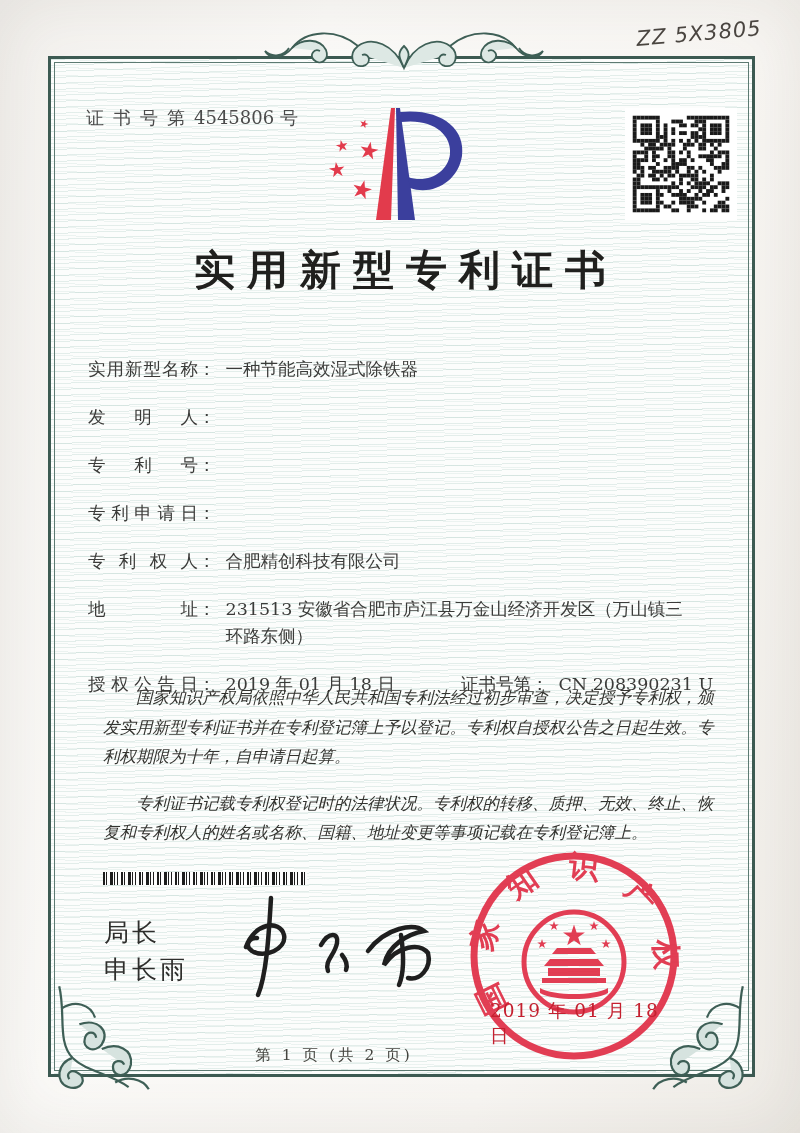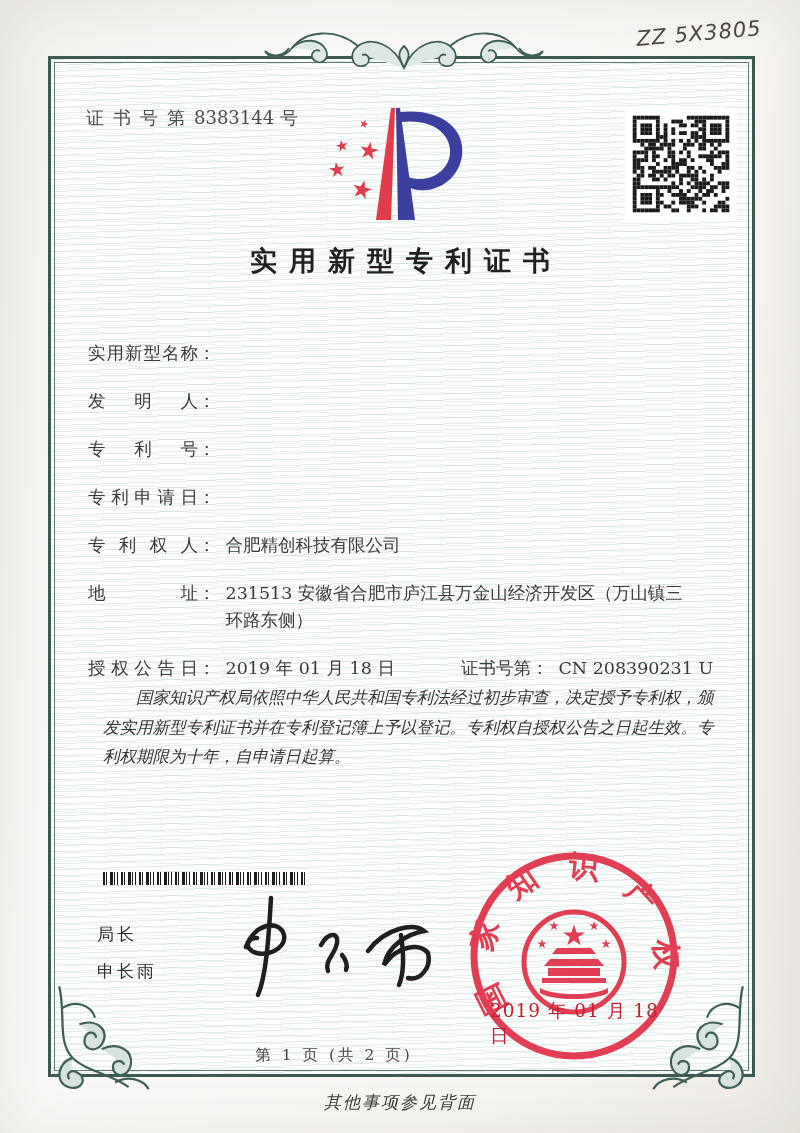--- a/index.html
+++ b/index.html
@@ -40,46 +40,46 @@
     font-size:18px;color:#4b4b4b;
   }
   .certno .sp{letter-spacing:9px;font-family:Liberation Mono, monospace;}
   
   .logo{position:absolute;left:328px;top:100px;width:152px;height:136px;}
   
   .qr{position:absolute;left:625px;top:108px;width:112px;height:112px;background:#fff;}
   
   .title{
     position:absolute;left:0;top:243px;width:800px;text-align:center;
-    font-size:27px;font-weight:600;color:#20201e;letter-spacing:12px;text-indent:12px;
+    font-size:41px;font-weight:600;color:#20201e;letter-spacing:12px;text-indent:12px;
   }
   
   .fields{position:absolute;left:88px;top:340px;width:650px;color:#3b3b39;}
-  .frow{margin-bottom:21px;font-size:17.5px;line-height:27px;display:flex;align-items:flex-start;}
+  .frow{margin-bottom:21px;font-size:17.5px;line-height:27px;display:flex;align-items:flex-start;margin-top:16px;}
   .flabel{display:inline-block;width:110px;text-align:justify;text-align-last:justify;flex:none;}
   .fcolon{flex:none;margin-right:10px;}
   .fvalue{display:inline-block;max-width:500px;}
   .fvalue2-label{flex:none;margin-left:66px;}
   
   .paras{
     position:absolute;left:86px;top:666px;width:652px;
     font-size:16.5px;line-height:29.5px;color:#33332f;font-style:italic;
   }
   .paras p{margin:17px;text-indent:2em;}
   
   .barcode{
     position:absolute;left:103px;top:872px;width:204px;height:13px;
     background:repeating-linear-gradient(90deg,
       #1d1d1d 0 2px,#fdfdfd 2px 3px,#1d1d1d 3px 4px,#fdfdfd 4px 7px,
       #1d1d1d 7px 10px,#fdfdfd 10px 11px,#1d1d1d 11px 12px,#fdfdfd 12px 14px,
       #1d1d1d 14px 15px,#fdfdfd 15px 18px);
   }
   
-  .signer{position:absolute;left:97px;top:916px;font-family:Liberation Serif, serif;
-    font-size:17px;color:#2e2e2c;letter-spacing:3px;line-height:37px;}
+  .signer{position:absolute;left:104px;top:916px;font-family:Liberation Mono, monospace;
+    font-size:25px;color:#2e2e2c;letter-spacing:3px;line-height:37px;}
   .signature{position:absolute;left:218px;top:885px;width:230px;height:120px;}
   
   .seal{position:absolute;left:462px;top:846px;width:224px;height:224px;opacity:.92;}
   .seal-date{
     position:absolute;left:490px;top:998px;width:170px;
     font-size:18.5px;color:#c4202f;letter-spacing:1px;
   }
   
   .pagefoot{
     position:absolute;left:0;top:1045px;width:668px;text-align:center;
@@ -129,21 +129,21 @@
       <path d="M10,2 C16,26 8,52 22,66 C34,78 56,80 72,92"></path>
       <path d="M22,66 C8,70 6,88 18,92 C30,96 36,84 26,79 C20,76 16,80 19,85" fill="#d6e3df"></path>
       <path d="M28,36 C44,30 56,42 48,54 C42,62 30,58 33,48 C35,42 42,42 43,48" fill="#d6e3df"></path>
       <path d="M12,22 C24,14 38,18 42,30"></path>
       <path d="M48,58 C62,52 76,58 74,72 C72,84 58,84 58,74 C58,68 66,67 68,72" fill="#d6e3df"></path>
       <path d="M60,88 C70,82 84,84 90,94"></path>
     </g>
   </svg>
 
   <div class="certno">
-    <span class="sp">证书号第</span><span>8383144</span> <span>号</span>
+    <span class="sp">证书号第</span><span>4545806</span> <span>号</span>
   </div>
 
   <svg class="logo" viewBox="0 0 152 136">
     <defs>
       <path id="star" d="M0,-10 L2.245,-3.09 L9.51,-3.09 L3.633,1.18 L5.878,8.09 L0,3.82 L-5.878,8.09 L-3.633,1.18 L-9.51,-3.09 L-2.245,-3.09 Z"></path>
     </defs>
 
     <polygon points="63,8 67,8 63,120 48,120" fill="#e23b4c"></polygon>
 
     <polygon points="68,8 72,8 87,120 70,120" fill="#3b3f9d"></polygon>
@@ -492,20 +492,21 @@
       <rect x="100" y="104" width="4" height="4" fill="#1a1a1a"></rect>
       <rect x="104" y="104" width="4" height="4" fill="#1a1a1a"></rect>
     </svg>
 
   <div class="title">实用新型专利证书</div>
 
   <div class="fields">
     <div class="frow">
       <span class="flabel">实用新型名称</span>
         <span class="fcolon">：</span>
+      <span class="fvalue">一种节能高效湿式除铁器</span>
     </div>
     <div class="frow">
       <span class="flabel">发明人</span>
         <span class="fcolon">：</span>
     </div>
     <div class="frow">
       <span class="flabel">专利号</span>
         <span class="fcolon">：</span>
     </div>
     <div class="frow">
@@ -527,20 +528,21 @@
         <span class="fcolon">：</span>
       <span class="fvalue">2019 年 01 月 18 日</span>
       <span class="fvalue2-label">证书号第</span>
         <span class="fcolon">：</span>
       <span class="fvalue">CN 208390231 U</span>
     </div>
   </div>
 
   <div class="paras">
     <p>国家知识产权局依照中华人民共和国专利法经过初步审查，决定授予专利权，颁发实用新型专利证书并在专利登记簿上予以登记。专利权自授权公告之日起生效。专利权期限为十年，自申请日起算。</p>
+    <p>专利证书记载专利权登记时的法律状况。专利权的转移、质押、无效、终止、恢复和专利权人的姓名或名称、国籍、地址变更等事项记载在专利登记簿上。</p>
   </div>
 
   <div class="barcode"></div>
 
   <div class="signer">
     <div>局长</div>
     <div>申长雨</div>
   </div>
 
   <svg class="signature" viewBox="0 0 230 120">
@@ -575,15 +577,14 @@
       <rect x="-26" y="6" width="52" height="8"></rect>
       <rect x="-32" y="16" width="64" height="5"></rect>
       <path d="M-34,26 C-20,34 20,34 34,26 L34,31 C20,39 -20,39 -34,31 Z"></path>
     </g>
   </svg>
 
   <div class="seal-date">2019 年 01 月 18 日</div>
 
   <div class="pagefoot">第 1 页 (共 2 页)</div>
 
-  <div class="backnote">其他事项参见背面</div>
 
 </div>
 
 </body></html>

